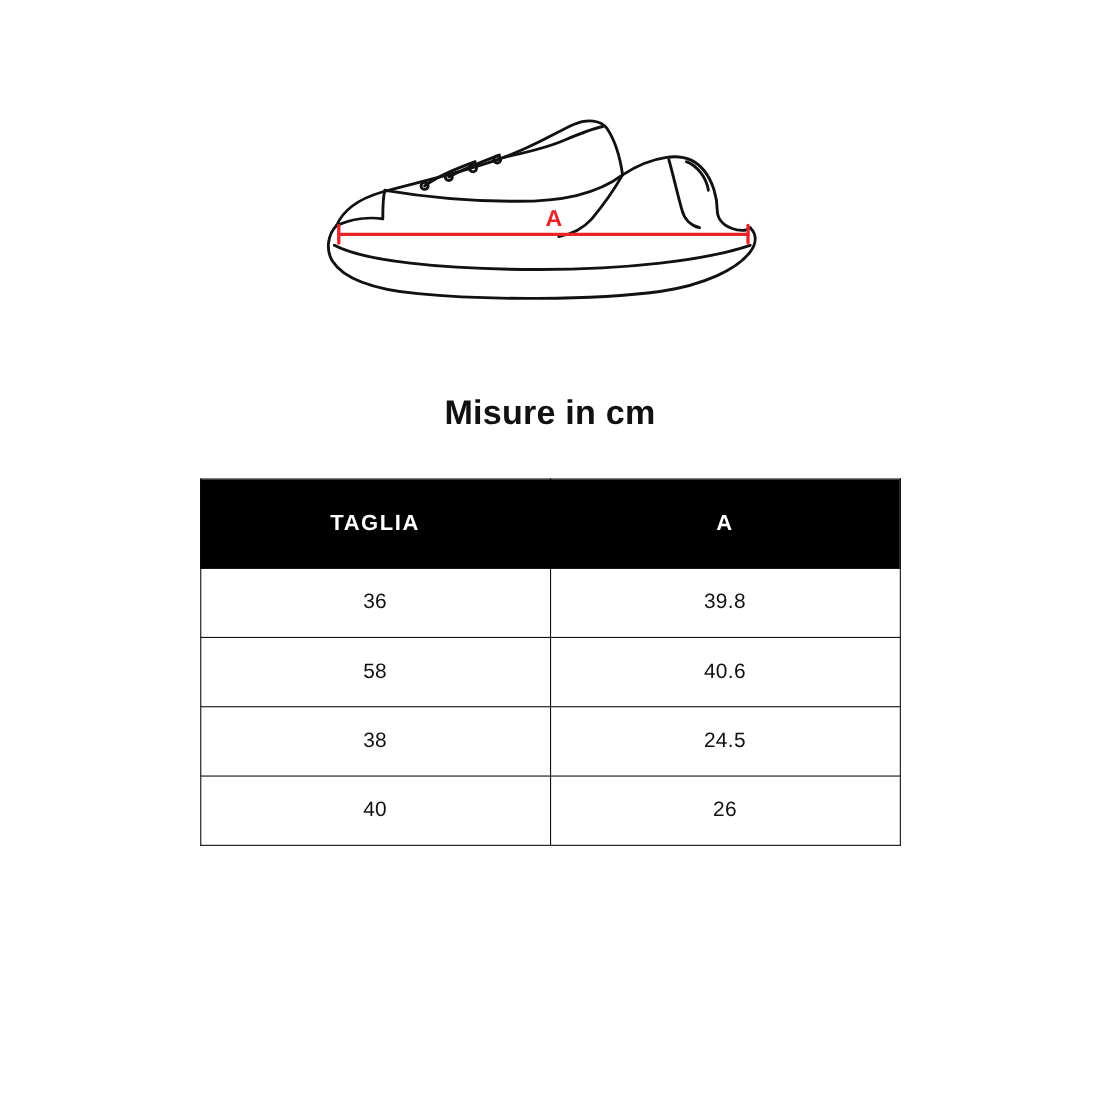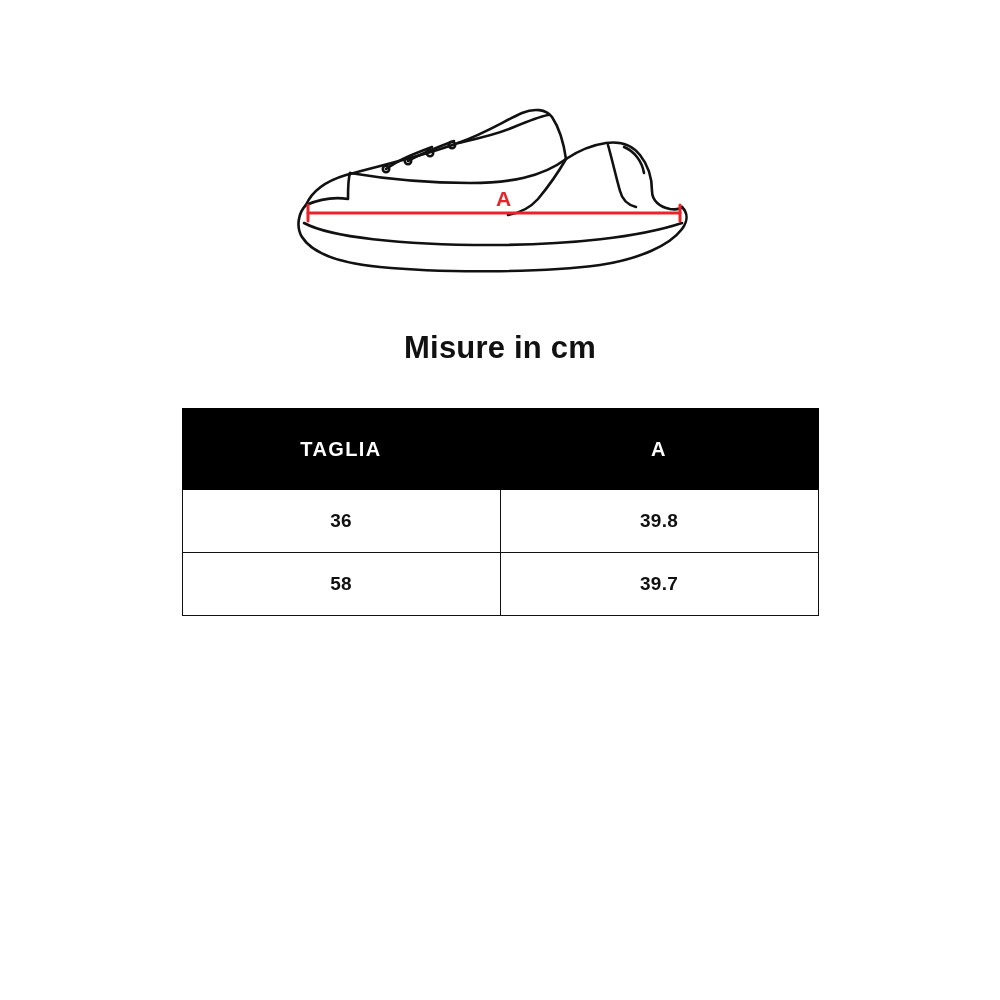--- a/index.html
+++ b/index.html
@@ -42,21 +42,21 @@
     left: 206px;
     top: 92px;
     font-size: 21px;
     font-weight: 700;
     color: #e8242a;
     letter-spacing: 0.5px;
   }
 
   
   .title {
-    margin-top: 35px;
+    margin-top: 62px;
     font-size: 31px;
     font-weight: 700;
     letter-spacing: 0.2px;
     color: #111111;
   }
 
   
   .table-wrap {
     margin-top: 42px;
     width: 637px;
@@ -77,21 +77,21 @@
   table.size-table thead th {
     background: #000000;
     color: #ffffff;
     height: 78px;
     font-size: 20px;
     letter-spacing: 1.4px;
     border-color: #000000;
   }
   table.size-table tbody td {
     height: 60px;
-    font-weight: 700;
+    font-weight: 400;
     letter-spacing: 0.3px;
   }
 </style>
 </head>
 <body>
 
 <div class="page">
 
   <div class="diagram">
     <svg viewBox="0 0 420 200" xmlns="http://www.w3.org/2000/svg" aria-hidden="true">
@@ -145,19 +145,27 @@
           <th>A</th>
         </tr>
       </thead>
       <tbody>
         <tr>
           <td>36</td>
           <td>39.8</td>
         </tr>
         <tr>
           <td>58</td>
-          <td>39.7</td>
+          <td>40.6</td>
+        </tr>
+        <tr>
+          <td>38</td>
+          <td>24.5</td>
+        </tr>
+        <tr>
+          <td>40</td>
+          <td>26</td>
         </tr>
       </tbody>
     </table>
   </div>
 
 </div>
 
 </body></html>

